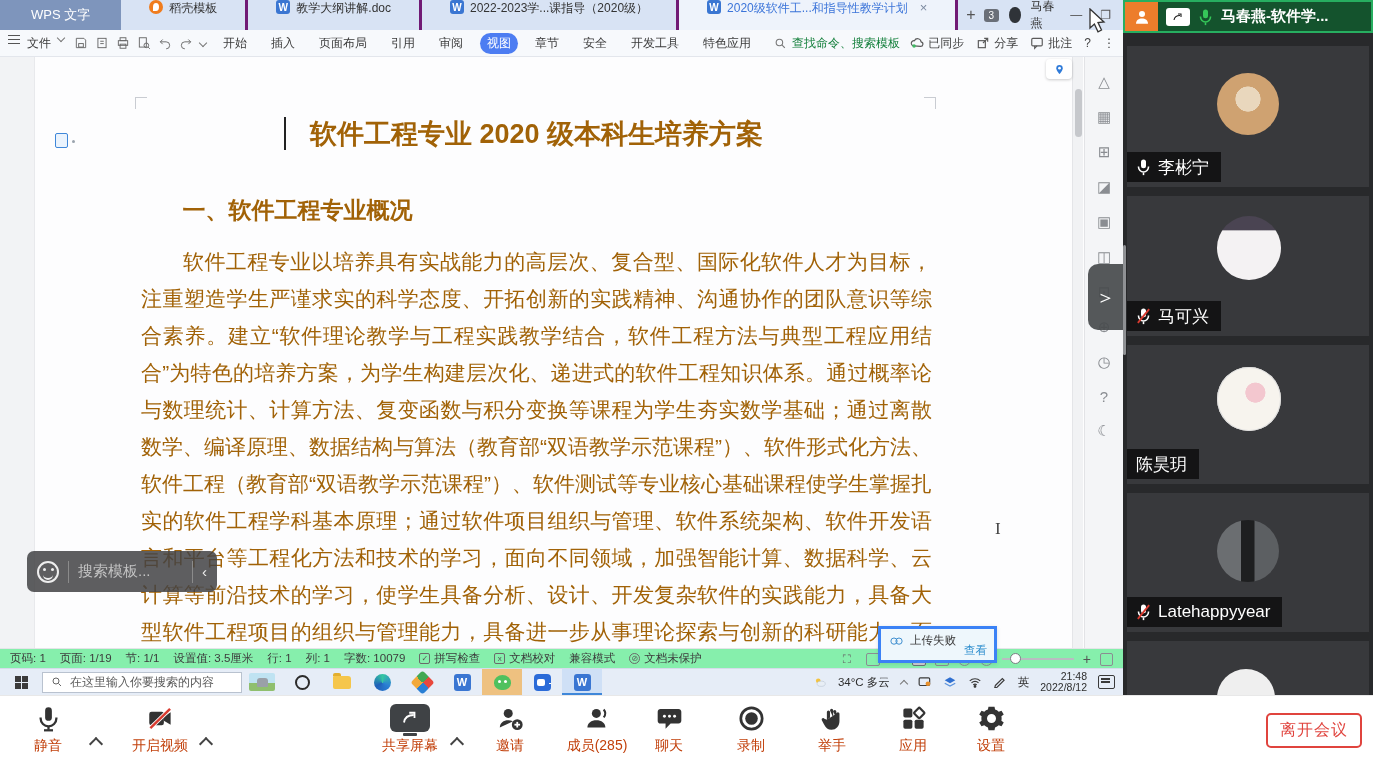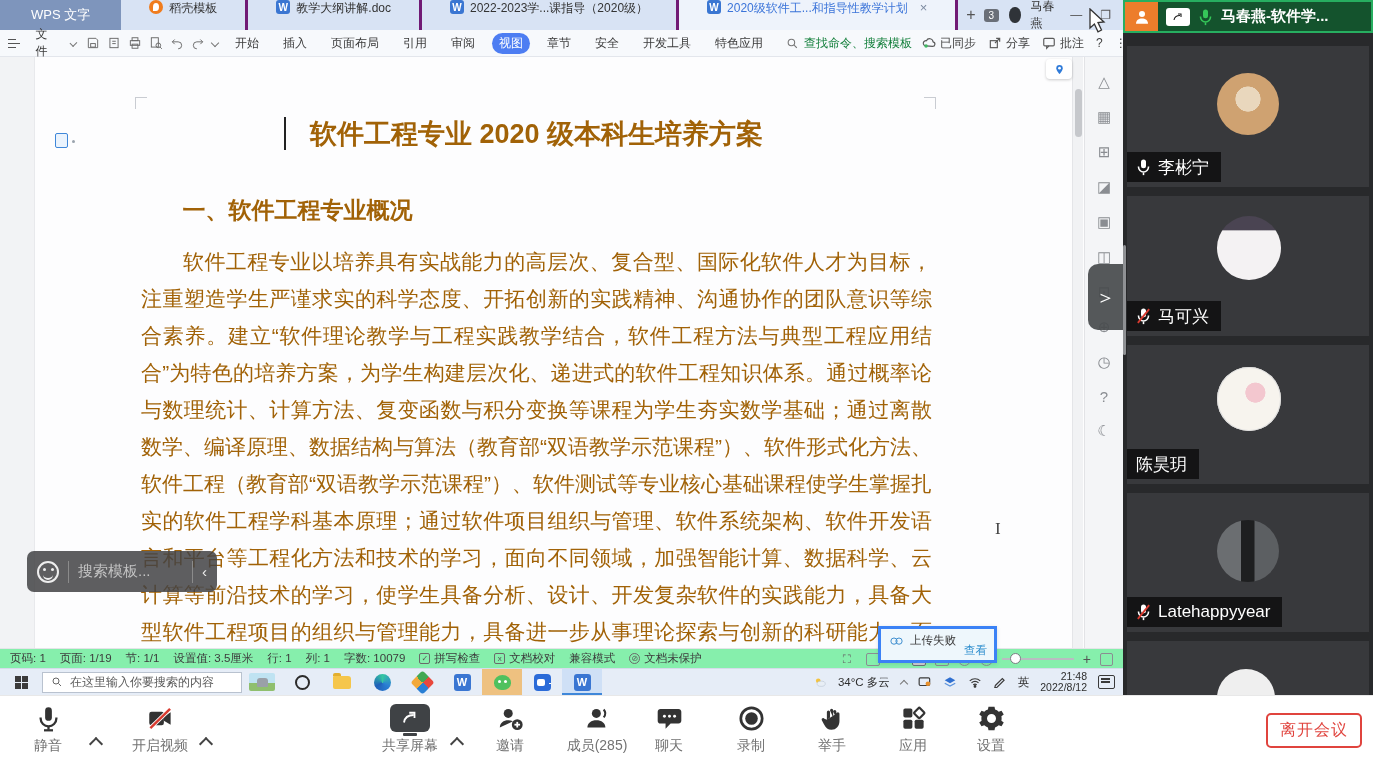--- a/index.html
+++ b/index.html
@@ -21,21 +21,21 @@
   .ticon.wdoc { background:#3a76d2; color:#fff; font-size:10px; font-weight:bold; display:flex; align-items:center; justify-content:center; }
   .tab-close { margin-left:6px; color:#7c8aa0; font-size:13px; }
   .new-tab { width:28px; display:flex; align-items:center; justify-content:center; font-size:16px; color:#555; }
   .tb-right { margin-left:auto; display:flex; align-items:center; gap:10px; padding-right:8px; }
   .badge { background:#6a6f78; color:#fff; border-radius:3px; font-size:10px; padding:1px 5px; }
   .avatar-mini { width:16px; height:16px; border-radius:50%; background:#2f3338; }
   .winbtn { color:#555; font-size:12px; padding:0 4px; }
 
   
   #menubar { position:absolute; left:0; top:30px; width:100%; height:27px; background:#f7f9fc; border-bottom:1px solid #e3e6ec; display:flex; align-items:center; font-size:12px; color:#3a3a3a; padding:0 8px; gap:10px; }
-  .file-group { display:flex; align-items:center; gap:19px; }
+  .file-group { display:flex; gap:7px; }
   .hamb { width:12px; height:9px; border-top:1.5px solid #555; border-bottom:1.5px solid #555; position:relative; }
   .hamb::after{ content:""; position:absolute; left:0; top:3px; width:12px; border-top:1.5px solid #555; }
   .chev { width:6px; height:6px; border-right:1.5px solid #777; border-bottom:1.5px solid #777; transform:rotate(45deg); display:inline-block; }
   .qicons { display:flex; align-items:center; gap:7px; color:#666; }
   .qicons svg { width:14px; height:14px; stroke:#666; fill:none; stroke-width:1.6; }
   .mi { padding:2px 7px; white-space:nowrap; }
   .mi.active { background:#4d7df2; color:#fff; border-radius:11px; }
   .menu-search { display:flex; align-items:center; gap:5px; color:#15803d; margin-left:6px; white-space:nowrap; }
   .menu-right { margin-left:auto; display:flex; align-items:center; gap:12px; color:#444; white-space:nowrap; }
   .menu-right svg { width:14px; height:14px; }
@@ -115,21 +115,21 @@
   .ic-meet { width:17px; height:17px; border-radius:4px; background:#2b6bd8; position:relative; }
   .ic-meet::after { content:""; position:absolute; left:3px; top:5px; width:8px; height:7px; background:#fff; border-radius:2px; box-shadow:9px 1px 0 -3px #fff; }
   .tray { margin-left:auto; display:flex; align-items:center; gap:11px; padding-right:8px; font-size:11.5px; color:#2e2e2e; white-space:nowrap; }
   .tray svg { width:14px; height:12px; }
   .tray .clockbox { text-align:right; font-size:10.5px; line-height:11px; }
   .notif { width:17px; height:14px; border:1.5px solid #3a3a3a; border-radius:2px; position:relative; }
   .notif::after { content:""; position:absolute; left:2px; top:2px; width:9px; height:1.5px; background:#3a3a3a; box-shadow:0 3px 0 #3a3a3a; }
 
   
   #bottombar { position:absolute; left:0; top:695px; width:100%; height:69px; background:#ffffff; border-top:1px solid #e8e8e8; }
-  .mtb { position:absolute; top:7px; width:90px; display:flex; flex-direction:column; align-items:center; gap:4px; color:#737373; font-size:14px; }
+  .mtb { position:absolute; top:7px; width:90px; display:flex; flex-direction:column; align-items:center; gap:4px; color:#c2410c; font-size:14px; }
   .mtb .ictray { height:30px; display:flex; align-items:center; }
   .mtb svg { width:27px; height:27px; fill:#333; }
   .mtb-chev { position:absolute; width:12px; height:12px; }
   .mtb-chev::before { content:""; position:absolute; left:1px; top:4px; width:8px; height:8px; border-left:2px solid #444; border-top:2px solid #444; transform:rotate(45deg); }
   .share-ico { width:40px; height:28px; background:#3f4245; border-radius:6px; display:flex; align-items:center; justify-content:center; position:relative; }
   .share-ico svg { width:18px; height:16px; fill:none; stroke:#fff; stroke-width:2.4; }
   .share-ico::after { content:""; position:absolute; left:13px; bottom:-4px; width:14px; height:3px; background:#3f4245; border-radius:1px; }
   .leave-btn { position:absolute; right:11px; top:17px; width:96px; height:35px; border:2px solid #e0443e; border-radius:5px; color:#e0443e; font-size:16px; display:flex; align-items:center; justify-content:center; background:#fff; letter-spacing:1px; }
 
   

